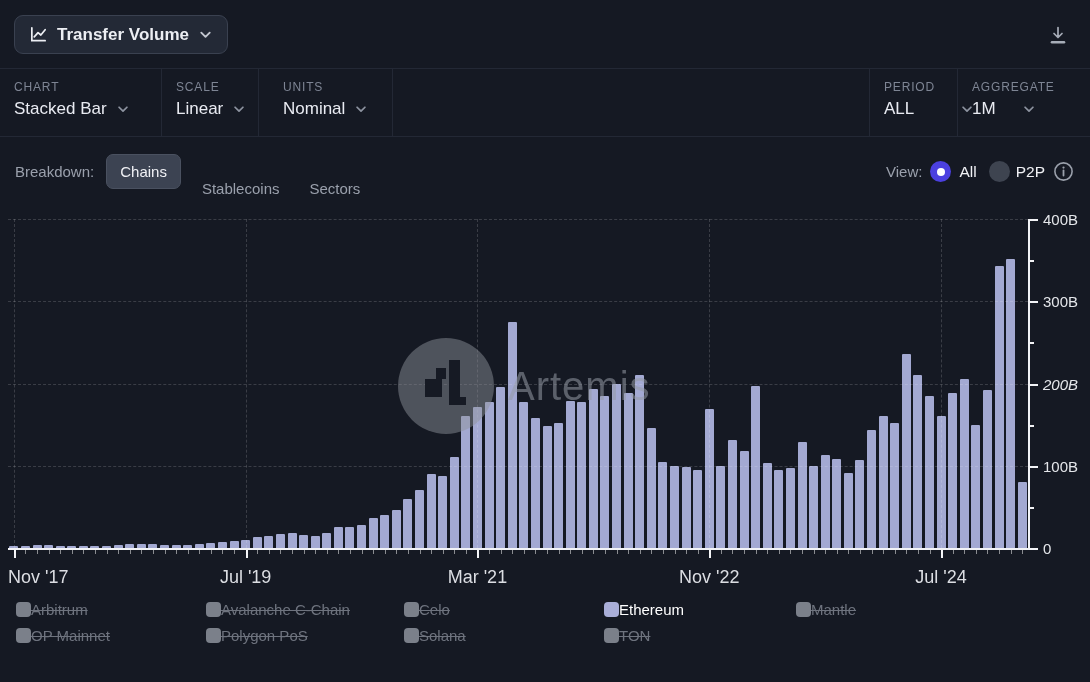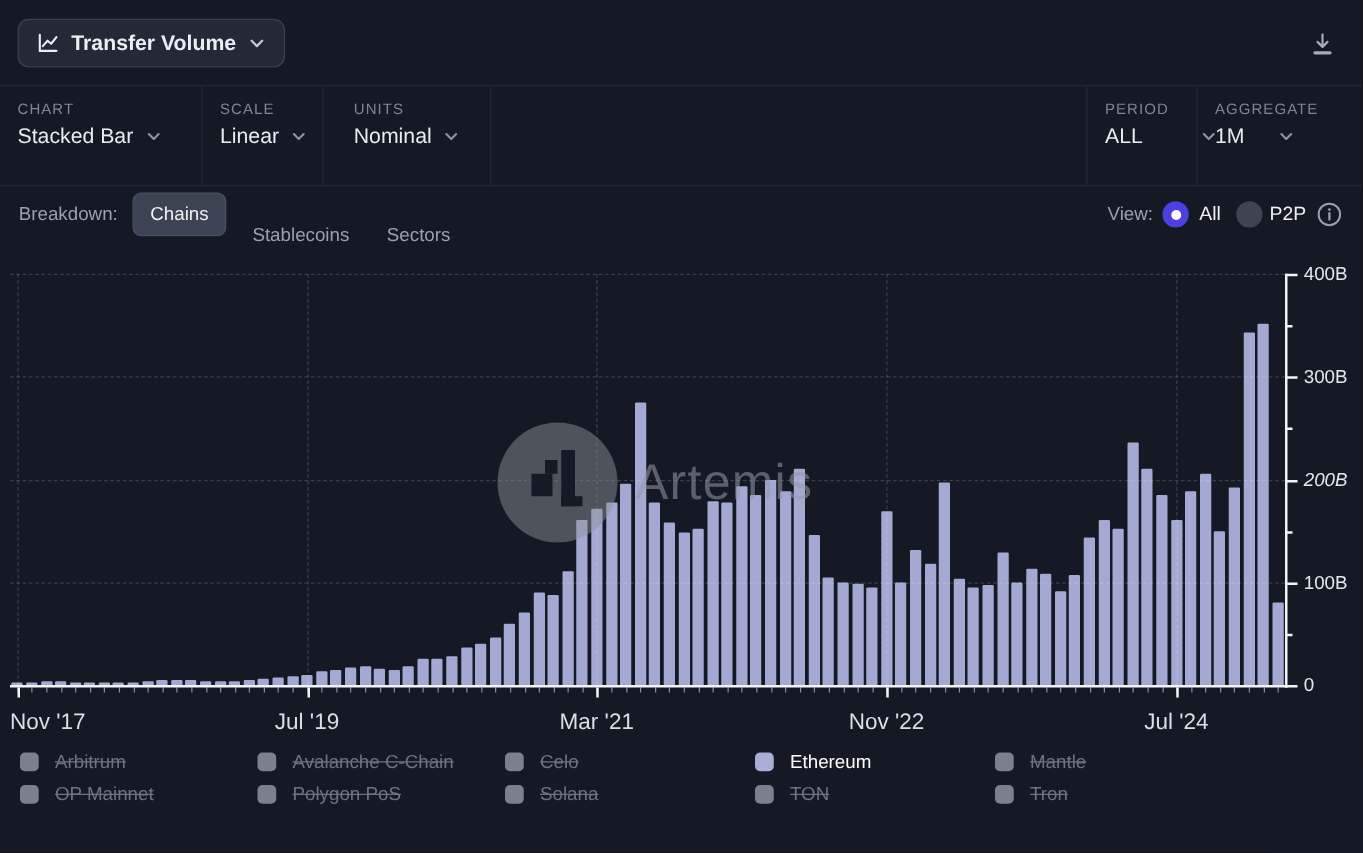--- a/index.html
+++ b/index.html
@@ -13,21 +13,21 @@
   .titlebar { position:absolute; left:0; top:0; width:1090px; height:68px; }
   .metric-btn {
     position:absolute; left:14px; top:15px; height:39px;
     display:flex; align-items:center; gap:9px; padding:0 14px;
     background:#232936; border:1px solid #3a4150; border-radius:9px;
     font-size:17px; font-weight:700; color:#eceef3; cursor:pointer;
   }
   .dl-btn { position:absolute; right:18px; top:21px; width:28px; height:28px;
     display:flex; align-items:center; justify-content:center; cursor:pointer; }
   
-  .controls { position:absolute; left:0; top:68px; width:1090px; height:81px;
+  .controls { position:absolute; left:0; top:68px; width:1090px; height:69px;
     border-top:1px solid #232835; border-bottom:1px solid #232835; }
   .ctrl { position:absolute; top:0; height:100%; padding:11px 14px 0 14px;
     border-right:1px solid #232835; cursor:pointer; }
   .ctrl.rb { border-left:1px solid #232835; border-right:none; }
   .ctrl .lab { font-size:12px; letter-spacing:.07em; color:#7e8594; text-transform:uppercase; }
   .ctrl .val { margin-top:5px; display:flex; align-items:center; gap:9px;
     font-size:17px; color:#e9ebf2; }
   .ctrl .val.spread { justify-content:space-between; }
   
   .breakdown { position:absolute; left:0; top:138px; width:1090px; height:67px;
@@ -60,21 +60,21 @@
   .xlab { position:absolute; font-size:18px; color:#dcdee3; white-space:nowrap; }
   .watermark { position:absolute; left:398px; top:133px; display:flex; align-items:center;
     gap:14px; pointer-events:none; }
   .wm-circle { width:96px; height:96px; border-radius:50%; background:rgba(142,146,155,.48);
     display:flex; align-items:center; justify-content:center; }
   .wm-text { font-size:40px; color:rgba(150,155,165,.55); letter-spacing:1px; }
   
   #legend { position:absolute; left:10px; top:601px; width:1075px;
     display:grid; grid-template-columns:190px 198px 200px 192px auto;
     row-gap:9px; }
-  .lg-item { display:flex; align-items:center; gap:13px; height:17px; cursor:pointer;padding-left:6px; }
+  .lg-item { display:flex; align-items:center; gap:0; height:17px; cursor:pointer;padding-left:6px; }
   .lg-sq { width:15px; height:15px; border-radius:4px; background:#7b808a; flex:0 0 auto; }
   .lg-txt { font-size:15px; color:#6e737e; text-decoration:line-through; }
   .lg-item.active .lg-sq { background:#a9aed8; }
   .lg-item.active .lg-txt { color:#ffffff; text-decoration:none; font-weight:400; }
 </style>
 </head>
 <body>
 
 <div id="app">
 
@@ -440,19 +440,15 @@
         <span class="lg-txt">Polygon PoS</span>
       </div>
       <div class="lg-item">
         <span class="lg-sq"></span>
         <span class="lg-txt">Solana</span>
       </div>
       <div class="lg-item">
         <span class="lg-sq"></span>
         <span class="lg-txt">TON</span>
       </div>
-      <div class="lg-item">
-        <span class="lg-sq"></span>
-        <span class="lg-txt">Tron</span>
-      </div>
     </div>
 
 </div>
 
 </body></html>

